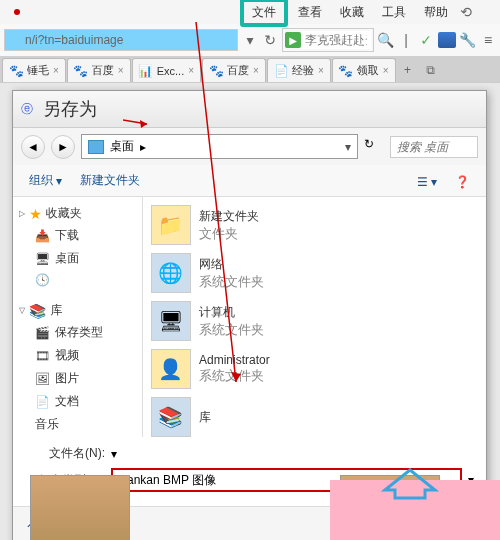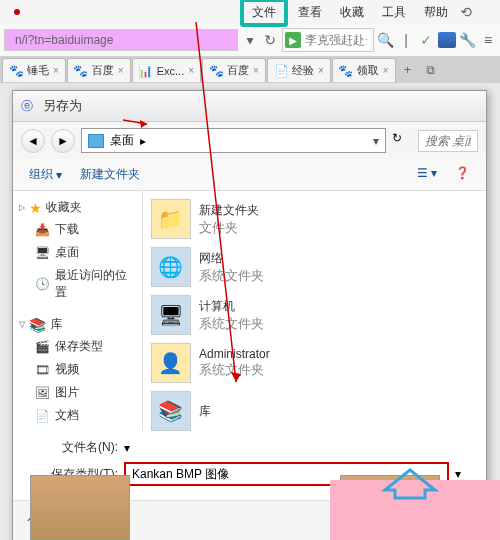--- a/index.html
+++ b/index.html
@@ -5,67 +5,67 @@
 * { margin: 0; padding: 0; box-sizing: border-box; font-family: "Microsoft YaHei", sans-serif; font-size: 12px; }
 body { width: 500px; height: 540px; background: #e8e8e8; position: relative; overflow: hidden; }
 
 .browser-top { background: #f5f5f5; border-bottom: 1px solid #ccc; }
 .menu-bar { display: flex; gap: 2px; padding: 2px 4px; align-items: center; height: 24px; }
 .menu-item { padding: 2px 8px; cursor: pointer; font-size: 12px; color: #333; }
 .menu-item.highlighted { border: 4px solid #14b8a6; border-radius: 3px; }
 .red-dot { width: 6px; height: 6px; background: #cc0000; border-radius: 50%; margin-left: 10px; }
 
 .addr-bar { display: flex; align-items: center; padding: 4px; gap: 4px; background: #f8f8f8; }
-.url-input { flex: 1; border: 1px solid #ccc; padding: 3px 10px; background: #f0abfc; font-size: 12px; color: #666; }
+.url-input { flex: 1; border: 1px solid #ccc; padding: 3px 20px; background: #7dd3fc; font-size: 12px; color: #666; }
 .search-box { display: flex; align-items: center; border: 1px solid #ccc; padding: 2px; }
 .search-icon { width: 16px; height: 16px; background: #4caf50; border-radius: 2px; display: flex; align-items: center; justify-content: center; color: white; font-size: 10px; }
 .search-input { border: none; padding: 2px 4px; width: 70px; color: #999; }
 .ab-icon { width: 18px; height: 16px; background: linear-gradient(to bottom, #3a7bd5, #2c5aa0); border-radius: 2px; }
 .toolbar-icon { width: 16px; height: 16px; color: #666; display: flex; align-items: center; justify-content: center; font-size: 14px; }
 
 .tab-bar { display: flex; background: #d0d0d0; padding: 2px 0 0 2px; gap: 1px; overflow: hidden; }
 .tab { display: flex; align-items: center; gap: 4px; background: #f5f5f5; padding: 4px 6px; border: 1px solid #bbb; border-bottom: none; border-radius: 3px 3px 0 0; max-width: 70px; }
 .tab-icon { width: 14px; height: 14px; color: #4169E1; }
 .tab-label { white-space: nowrap; overflow: hidden; text-overflow: ellipsis; font-size: 11px; color: #333; }
 .tab-close { font-size: 10px; color: #888; }
 .tab-add { width: 22px; display: flex; align-items: center; justify-content: center; color: #666; }
 
 .dialog { position: absolute; top: 90px; left: 12px; width: 475px; background: white; border: 1px solid #999; box-shadow: 2px 2px 8px rgba(0,0,0,0.3); }
 .dlg-title { display: flex; align-items: center; gap: 6px; padding: 6px 8px; background: linear-gradient(to bottom, #f8f8f8, #e8e8e8); border-bottom: 1px solid #ccc; }
 .ie-icon { width: 16px; height: 16px; color: #4169E1; }
-.dlg-title-text { font-size: 13px; color: #333; }
+.dlg-title-text { font-size: 18px; color: #333; }
 
 .nav-row { display: flex; align-items: center; padding: 6px 8px; gap: 6px; background: #f5f5f5; }
 .nav-btn { width: 24px; height: 24px; border: 1px solid #ccc; border-radius: 12px; background: linear-gradient(to bottom, #fff, #e8e8e8); display: flex; align-items: center; justify-content: center; }
 .loc-dropdown { flex: 1; border: 1px solid #999; background: white; padding: 3px 6px; display: flex; align-items: center; gap: 6px; }
 .loc-icon { width: 16px; height: 14px; background: #5bb0e8; border: 1px solid #3a8cc0; }
 .dd-arrow { margin-left: auto; color: #555; }
 .refresh-btn { width: 20px; height: 20px; }
-.search-field { border: 1px solid #ccc; padding: 3px 6px; width: 60px; color: #999; font-style: italic; }
-
-.toolbar-row { display: flex; gap: 2px; padding: 4px 8px; border-bottom: 1px solid #ddd; background: #f8f8f8; align-items: flex-start; }
+.search-field { border: 1px solid #ccc; padding: 3px 6px; width: 88px; color: #999; font-style: italic; }
+
+.toolbar-row { display: flex; gap: 2px; padding: 4px 8px; border-bottom: 1px solid #ddd; background: #f8f8f8; align-items: flex-end; }
 .tb-item { padding: 3px 8px; color: #1a5490; cursor: pointer; display: flex; align-items: center; gap: 3px; }
 
 .body-row { display: flex; height: 240px; }
 .sidebar { width: 130px; border-right: 1px solid #ddd; padding: 6px 4px; overflow: hidden; }
 .folder-group { margin-bottom: 10px; }
 .folder-header { display: flex; align-items: center; gap: 4px; padding: 2px; color: #333; }
 .tree-toggle { font-size: 8px; color: #666; }
 .star-icon { color: #ffa500; font-size: 14px; }
 .lib-icon { color: #4169E1; font-size: 14px; }
 .folder-item { display: flex; align-items: center; gap: 5px; padding: 3px 2px 3px 18px; color: #333; }
 
 .main-panel { flex: 1; padding: 6px; display: flex; flex-wrap: wrap; gap: 4px; align-content: flex-start; }
 .file-tile { display: flex; align-items: center; gap: 8px; width: 100%; padding: 2px; }
 .file-thumb { width: 40px; height: 40px; border: 1px solid #ccc; display: flex; align-items: center; justify-content: center; font-size: 20px; }
 .file-info { display: flex; flex-direction: column; }
 .file-name { color: #333; }
 .file-sub { color: #888; font-size: 13px; }
 
-.bottom-fields { padding: 8px 25px; }
+.bottom-fields { padding: 8px 12px; }
 .field-row { display: flex; align-items: center; gap: 6px; margin-bottom: 6px; }
 .field-label { width: 80px; text-align: right; color: #333; }
 .field-input { flex: 1; border: 1px solid #999; padding: 3px 6px; background: white; }
 .field-input.highlighted { border: 2px solid #cc0000; }
 
 .action-row { display: flex; justify-content: space-between; align-items: center; padding: 8px 12px; border-top: 1px solid #ddd; background: #f5f5f5; }
 .hide-folders { display: flex; align-items: center; gap: 4px; color: #1a5490; }
 .btn-group { display: flex; gap: 6px; }
 .action-btn { padding: 4px 18px; border: 1px solid #999; background: linear-gradient(to bottom, #fff, #e8e8e8); border-radius: 3px; cursor: pointer; }
 
@@ -179,21 +179,20 @@
         <div class="folder-item">
             <span>📥</span>
             <span>下载</span>
           </div>
         <div class="folder-item">
             <span>🖥</span>
             <span>桌面</span>
           </div>
         <div class="folder-item">
             <span>🕓</span>
-            <span>最近访问的位置</span>
           </div>
       </div>
       <div class="folder-group">
         <div class="folder-header">
             <span class="tree-toggle">▽</span>
             <span class="lib-icon">📚</span>
             <span>库</span>
           </div>
         <div class="folder-item">
             <span>🎬</span>

